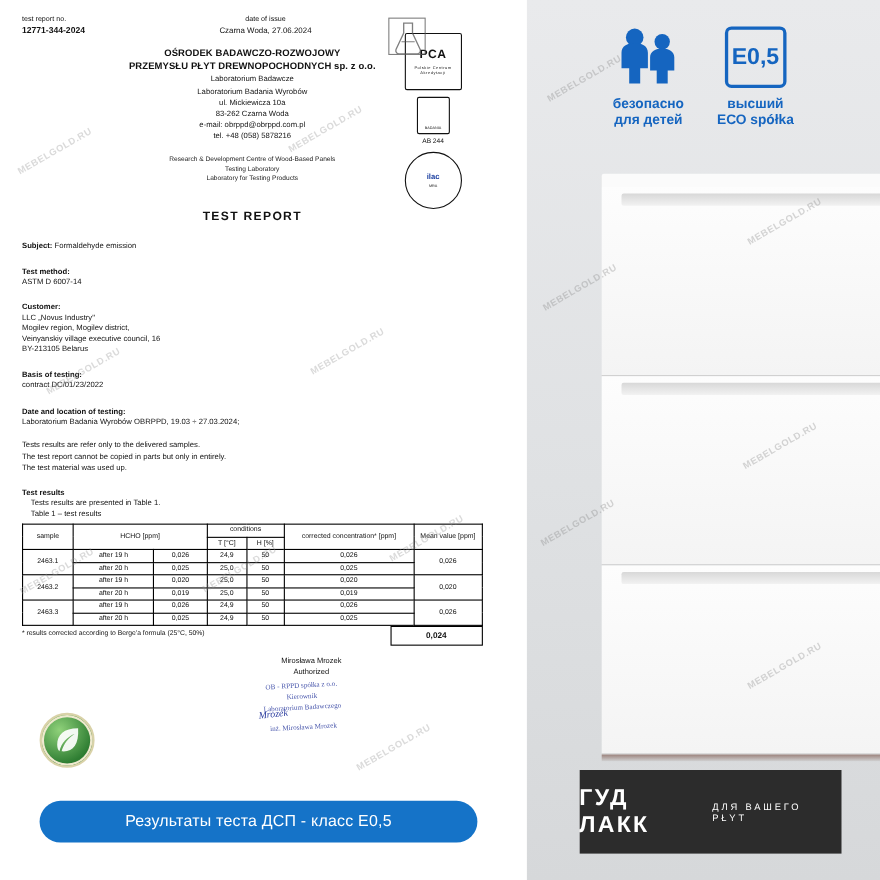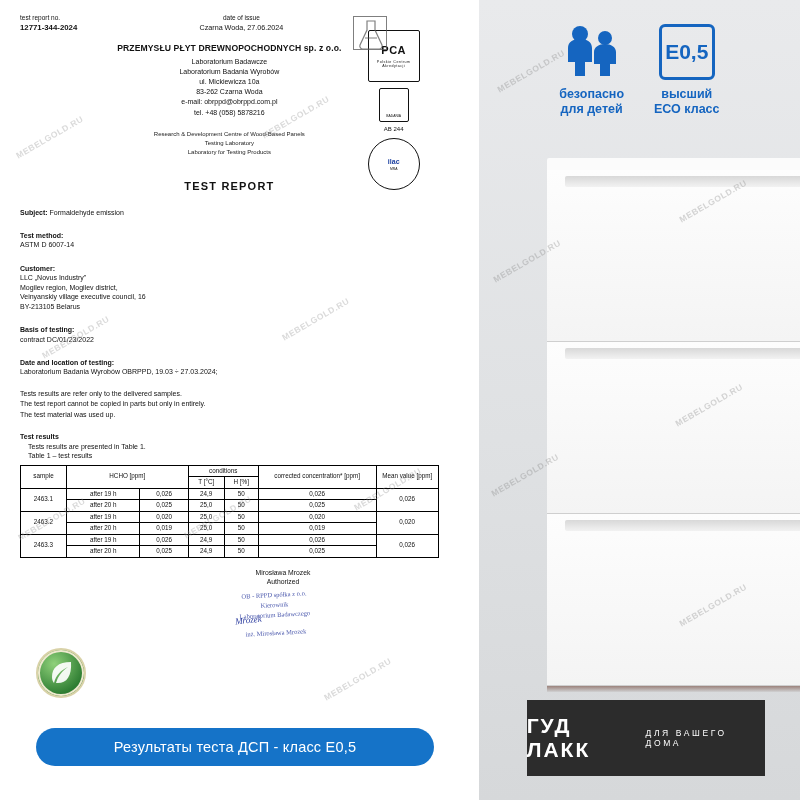--- a/index.html
+++ b/index.html
@@ -196,20 +196,21 @@
         </div>
       </div>
       <div class="flask">
         <svg viewBox="0 0 34 34" width="34" height="34">
           <path d="M13 4 h8 v9 l7 15 a3 3 0 0 1 -3 4 h-16 a3 3 0 0 1 -3 -4 l7 -15 z" fill="none" stroke="#555" stroke-width="1.2"></path>
           <path d="M11 21 h12" stroke="#555" stroke-width="1"></path>
         </svg>
       </div>
 
       <div class="org">
+        <div class="t1">OŚRODEK BADAWCZO-ROZWOJOWY</div>
         <div class="t2">PRZEMYSŁU PŁYT DREWNOPOCHODNYCH sp. z o.o.</div>
         <div class="sub">
           <div>Laboratorium Badawcze</div>
           <div>Laboratorium Badania Wyrobów</div>
           <div>ul. Mickiewicza 10a</div>
           <div>83-262 Czarna Woda</div>
           <div>e-mail: obrppd@obrppd.com.pl</div>
           <div>tel. +48 (058) 5878216</div>
         </div>
       </div>
@@ -322,20 +323,24 @@
         <tr>
           <td>after 20 h</td>
           <td>0,025</td>
           <td>24,9</td>
           <td>50</td>
           <td>0,025</td>
         </tr>
       </tbody>
         </table>
 
+      <div style="display:flex; justify-content:space-between; align-items:flex-start;">
+        <div class="footnote">* results corrected according to Berge'a formula (25°C, 50%)</div>
+        <div class="finalbox">0,024</div>
+      </div>
 
       <div class="sig">
         <div class="sig-txt">
           <div>Mirosława Mrozek</div>
           <div>Authorized</div>
         </div>
         <div class="stamp">
           <div>OB - RPPD spółka z o.o.</div>
           <div>Kierownik</div>
           <div>Laboratorium Badawczego</div>
@@ -378,41 +383,41 @@
         </div>
         <div class="cap">безопасно</div>
         <div class="cap" style="margin-top:0">для детей</div>
       </div>
 
       <div class="badge">
         <div class="icn">
           <div class="e0box">E0,5</div>
         </div>
         <div class="cap">высший</div>
-        <div class="cap" style="margin-top:0">ЕСО класс</div>
+        <div class="cap" style="margin-top:0">ЕСО spółka</div>
       </div>
     </div>
 
     <div class="dresser">
       <div class="d-top"></div>
       <div class="drawer d1">
           <div class="notch"></div>
         </div>
       <div class="drawer d2">
           <div class="notch"></div>
         </div>
       <div class="drawer d3">
           <div class="notch"></div>
         </div>
       <div class="shadowline" style="top:528px"></div>
     </div>
 
     <div class="brand">
       <div class="b1">ГУД ЛАКК</div>
-      <div class="b2">ДЛЯ ВАШЕГО ДОМА</div>
+      <div class="b2">ДЛЯ ВАШЕГО PŁYT</div>
     </div>
 
     <div class="wm" style="left:14px; top:66px;">MEBELGOLD.RU</div>
     <div class="wm" style="left:196px; top:196px;">MEBELGOLD.RU</div>
     <div class="wm" style="left:10px; top:256px;">MEBELGOLD.RU</div>
     <div class="wm" style="left:192px; top:400px;">MEBELGOLD.RU</div>
     <div class="wm" style="left:8px; top:470px;">MEBELGOLD.RU</div>
     <div class="wm" style="left:196px; top:600px;">MEBELGOLD.RU</div>
   </div>
 

